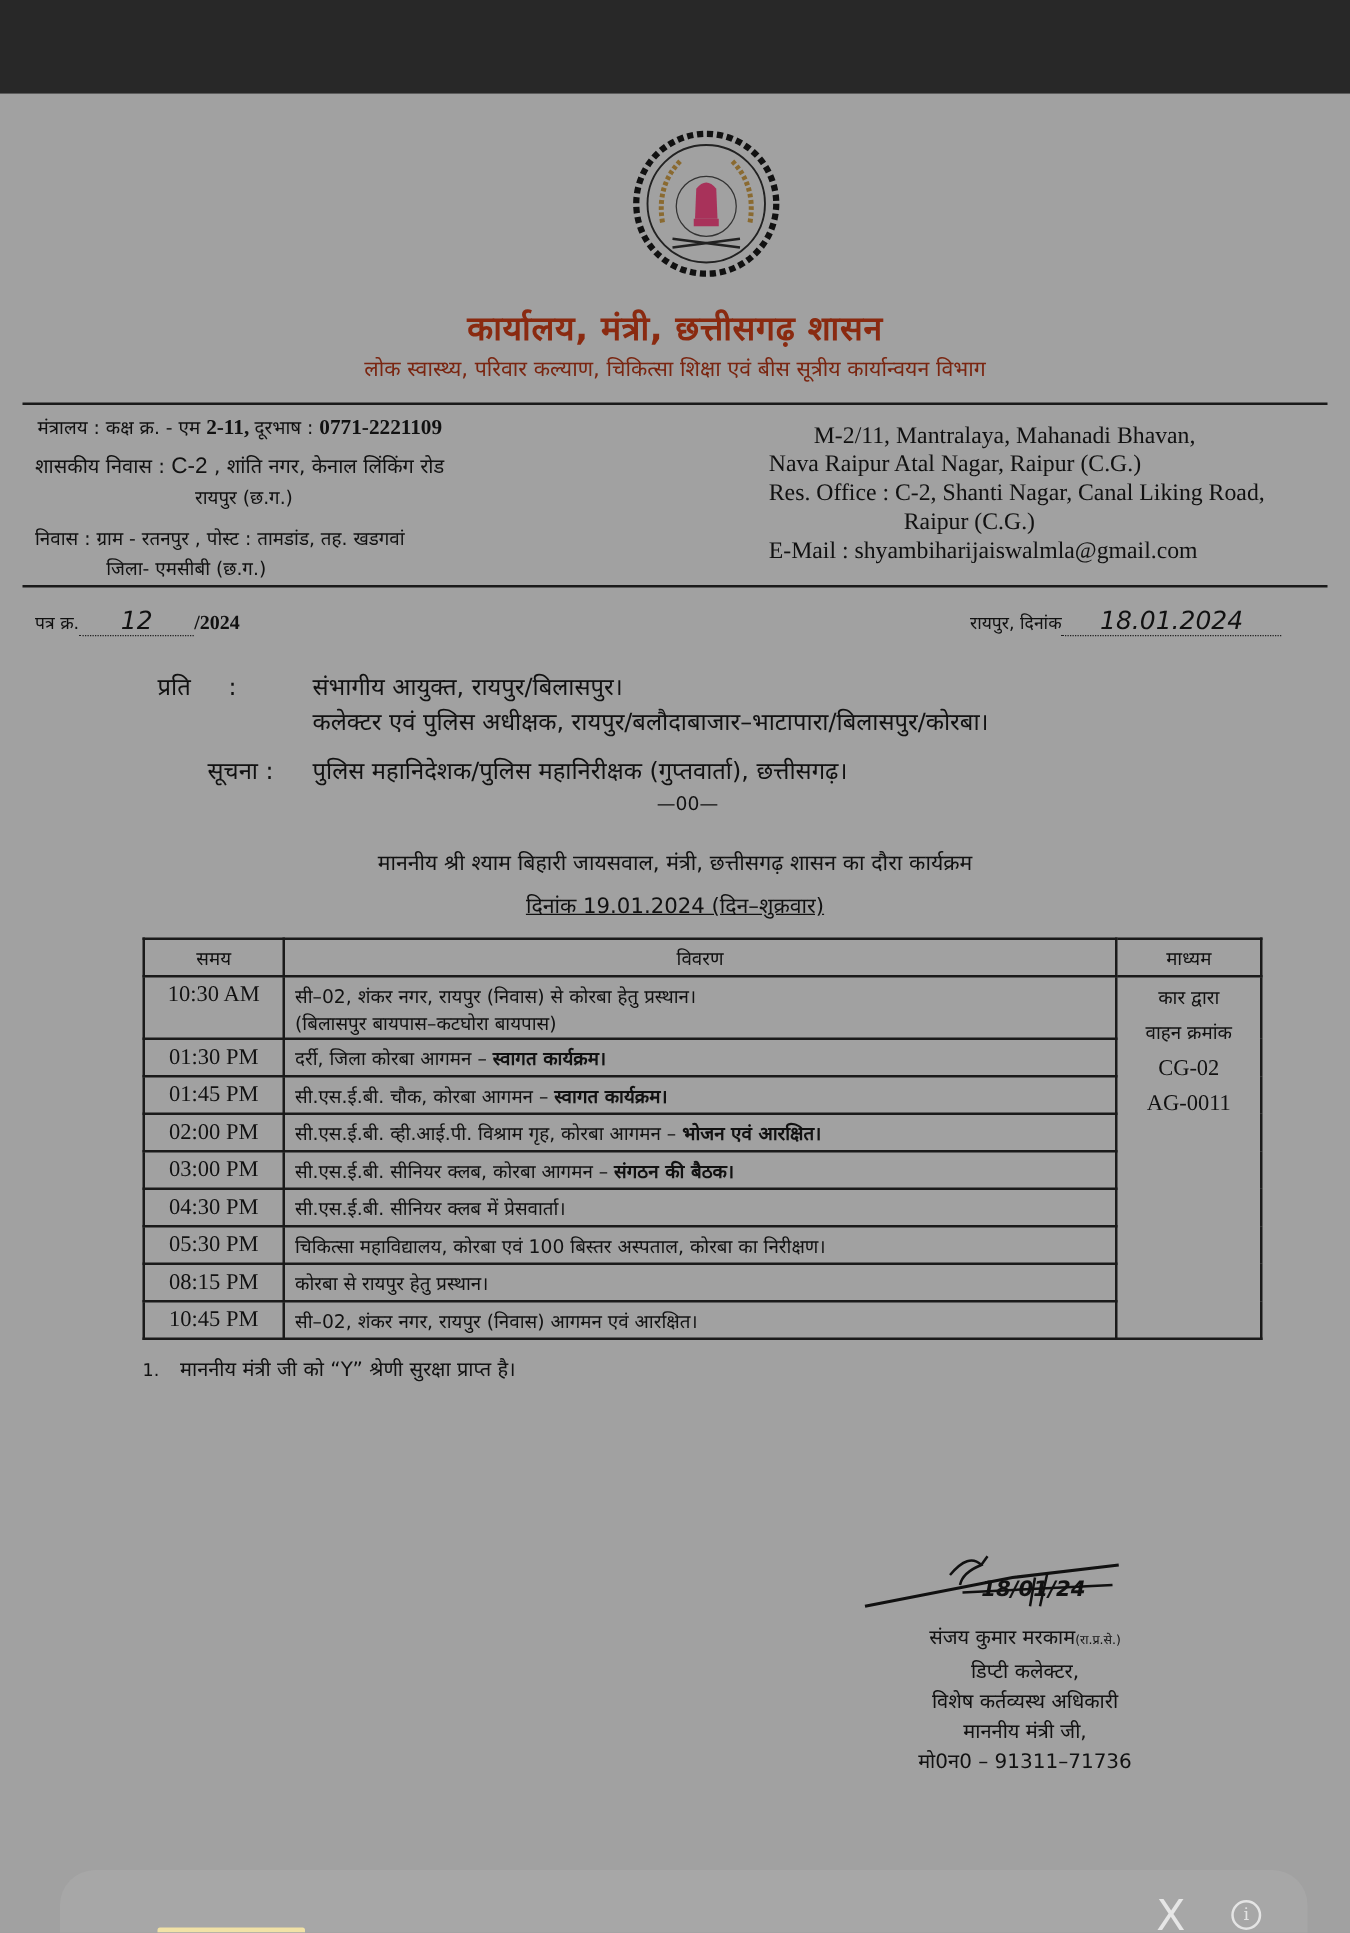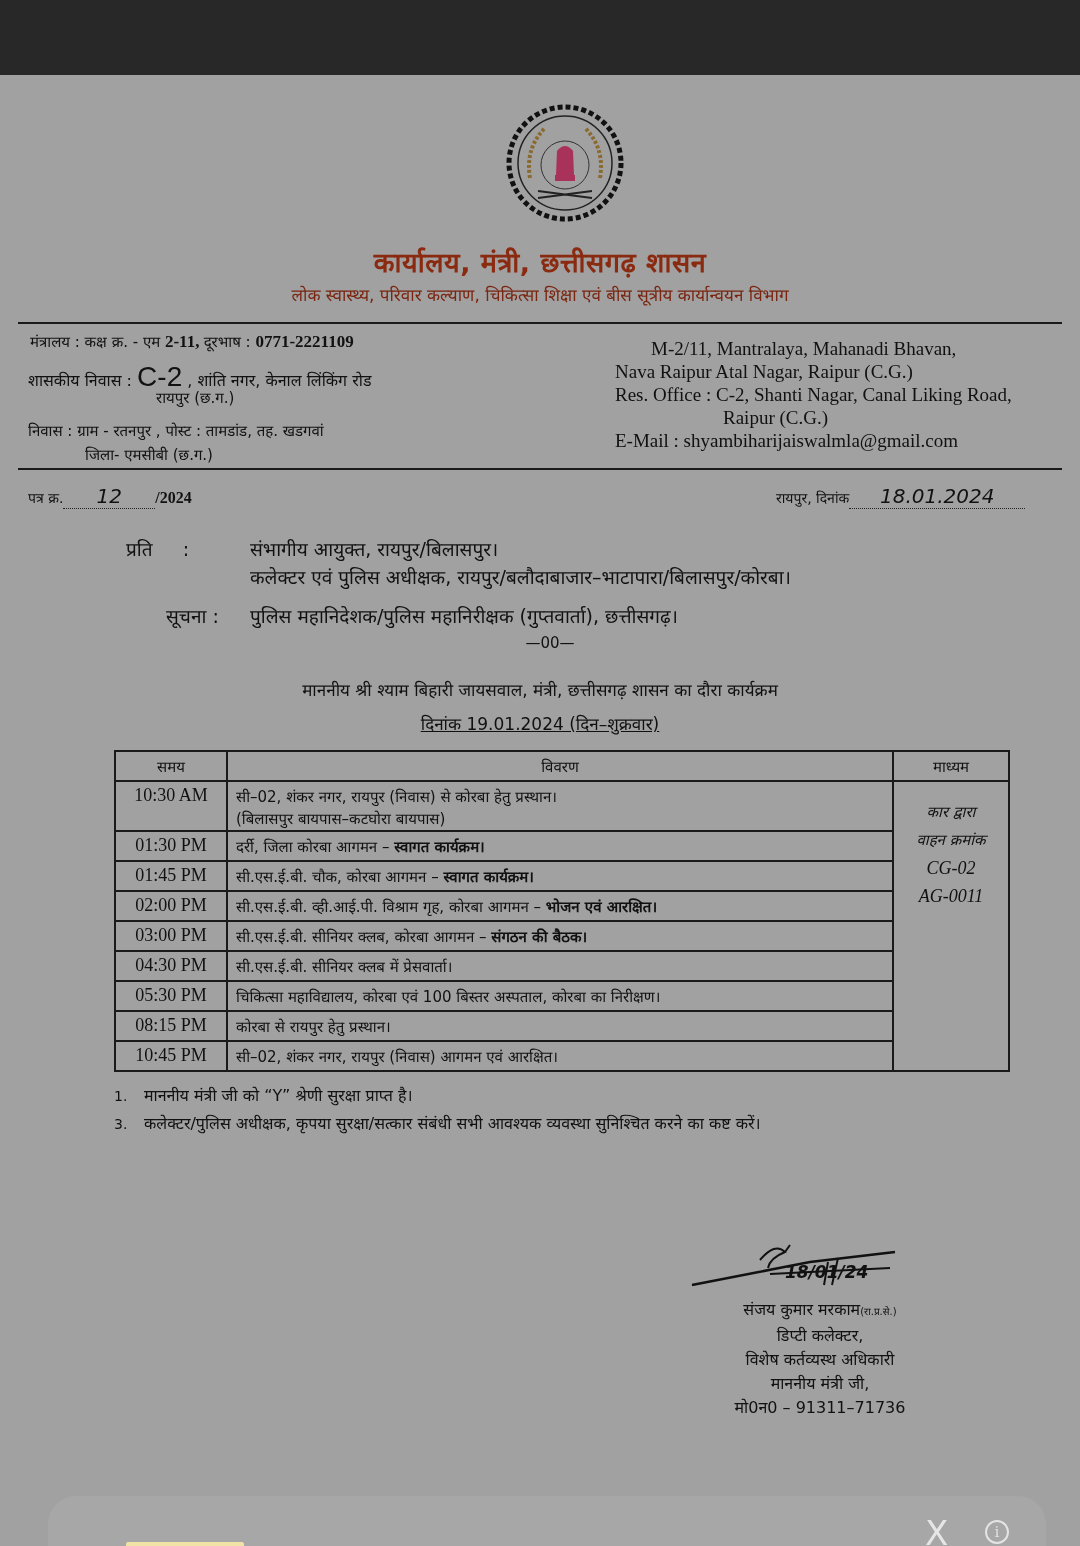--- a/index.html
+++ b/index.html
@@ -27,21 +27,21 @@
   .prog { position: absolute; left: 0; width: 1080px; text-align: center; font-family: "DejaVu Sans", sans-serif; font-size: 17px; }
   .dateline { position: absolute; left: 0; width: 1080px; text-align: center; top: 712px; font-family: "DejaVu Sans", sans-serif; font-size: 17px; }
   .dateline span { text-decoration: underline; }
 
   table.sched { position: absolute; left: 114px; top: 750px; width: 896px; border-collapse: collapse; }
   table.sched td, table.sched th { border: 2px solid #1a1a1a; font-weight: normal; }
   table.sched th { height: 30px; font-family: "DejaVu Sans", sans-serif; font-size: 15px; text-align: center; border-radius: 11px; }
   table.sched td.time { width: 112px; text-align: center; font-family: "Liberation Serif", serif; font-size: 18px; height: 30px; vertical-align: top; padding-top: 3px; }
   table.sched td.desc { padding-left: 8px; font-family: "DejaVu Sans", sans-serif; font-size: 15px; vertical-align: top; padding-top: 4px; line-height: 22px; }
   table.sched td.desc b { font-weight: bold; }
-  table.sched td.medium { width: 116px; text-align: center; vertical-align: top; font-size: 17px; line-height: 28px; padding-top: 16px; font-style: italic; }
+  table.sched td.medium { width: 116px; text-align: center; vertical-align: top; font-size: 17px; line-height: 28px; padding-top: 2px; }
   table.sched td.medium .dv { font-family: "DejaVu Sans", sans-serif; font-size: 15px; }
   table.sched td.medium .lt { font-family: "Liberation Serif", serif; font-size: 18px; }
 
   .notes { position: absolute; left: 114px; top: 1084px; font-family: "DejaVu Sans", sans-serif; font-size: 16px; }
   .notes .nh { font-size: 15px; margin-bottom: 6px; }
   .notes .ni { margin-bottom: 6px; white-space: nowrap; }
   .notes .ni .num { display: inline-block; width: 30px; font-size: 14px; }
 
   .sign { position: absolute; left: 690px; top: 1240px; width: 240px; height: 60px; }
   .sigdate { position: absolute; left: 785px; top: 1262px; font-family: "DejaVu Sans", sans-serif; font-size: 17px; font-style: italic; font-weight: bold; }
@@ -72,21 +72,21 @@
 
 <div class="title">कार्यालय, मंत्री, छत्तीसगढ़ शासन</div>
 <div class="subtitle">लोक स्वास्थ्य, परिवार कल्याण, चिकित्सा शिक्षा एवं बीस सूत्रीय कार्यान्वयन विभाग</div>
 
 <div class="rule" style="left:18px; top:322px; width:1044px;"></div>
 
 <div class="hl" style="left:30px; top:331px;">
   <span>मंत्रालय :  कक्ष क्र. - एम </span><b>2-11, </b><span>दूरभाष : </span><b>0771-2221109</b>
 </div>
 <div class="hl" style="left:28px; top:361px; font-size:16px;">
-  <span>शासकीय निवास : </span><span style="font-family:'Liberation Sans',sans-serif; font-size:28px;">C-2</span><span> , शांति नगर, केनाल लिंकिंग रोड</span>
+  <span>शासकीय निवास : </span><span style="font-family:'Liberation Sans',sans-serif; font-size:18px;">C-2</span><span> , शांति नगर, केनाल लिंकिंग रोड</span>
 </div>
 <div class="hl" style="left:156px; top:387px;">रायपुर (छ.ग.)</div>
 <div class="hl" style="left:28px; top:420px;">निवास : ग्राम - रतनपुर , पोस्ट : तामडांड, तह. खडगवां</div>
 <div class="hl" style="left:85px; top:444px;">जिला- एमसीबी (छ.ग.)</div>
 
 <div class="hr" style="left:630px; top:337px;margin-left:21px;">M-2/11, Mantralaya, Mahanadi Bhavan,</div>
 <div class="hr" style="left:615px; top:360px;">Nava Raipur  Atal Nagar, Raipur (C.G.)</div>
 <div class="hr" style="left:615px; top:383px;">Res. Office : C-2, Shanti Nagar, Canal Liking Road,</div>
 <div class="hr" style="left:723px; top:406px;">Raipur (C.G.)</div>
 <div class="hr" style="left:615px; top:429px;">E-Mail : shyambiharijaiswalmla@gmail.com</div>
@@ -160,21 +160,20 @@
   </tr>
   <tr>
     <td class="time">10:45 PM</td>
     <td class="desc">सी–02, शंकर नगर, रायपुर (निवास) आगमन एवं आरक्षित।</td>
   </tr>
 </tbody>
   </table>
 
 <div class="notes">
   <div class="ni"><span class="num">1.</span><span>माननीय मंत्री जी को “Y” श्रेणी सुरक्षा प्राप्त है।</span></div>
-  <div class="ni"><span class="num">3.</span><span>कलेक्टर/पुलिस अधीक्षक, कृपया सुरक्षा/सत्कार संबंधी सभी आवश्यक व्यवस्था सुनिश्चित करने का कष्ट करें।</span></div>
 </div>
 
 <svg class="sign" viewBox="0 0 240 60">
   <path d="M2 45 L120 22 L205 12" stroke="#111" stroke-width="2.5" fill="none"></path>
   <path d="M70 20 Q85 2 95 12 Q80 18 78 28 M95 12 L100 5" stroke="#111" stroke-width="2" fill="none"></path>
   <path d="M80 34 L200 28" stroke="#111" stroke-width="2" fill="none"></path>
   <path d="M138 22 L134 45 M148 18 L142 45" stroke="#111" stroke-width="2" fill="none"></path>
 </svg>
 <div class="sigdate">18/01/24</div>
 <div class="signer">

